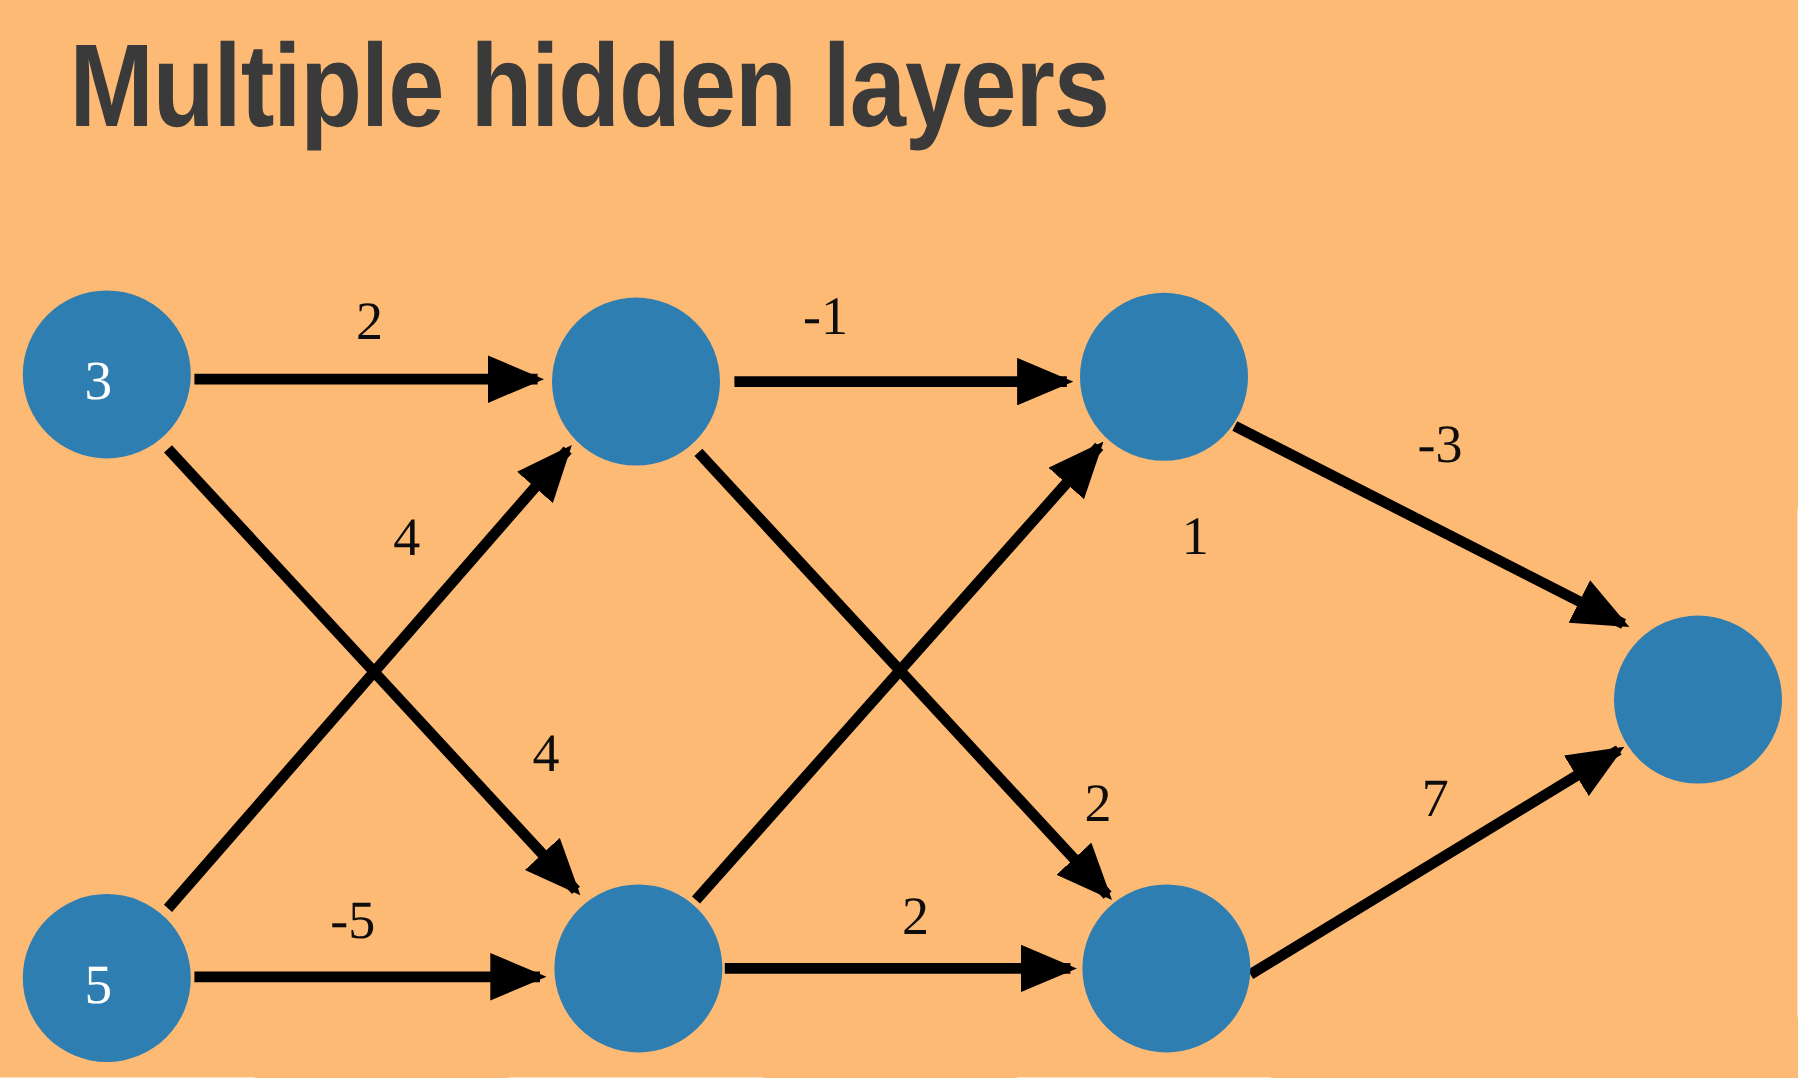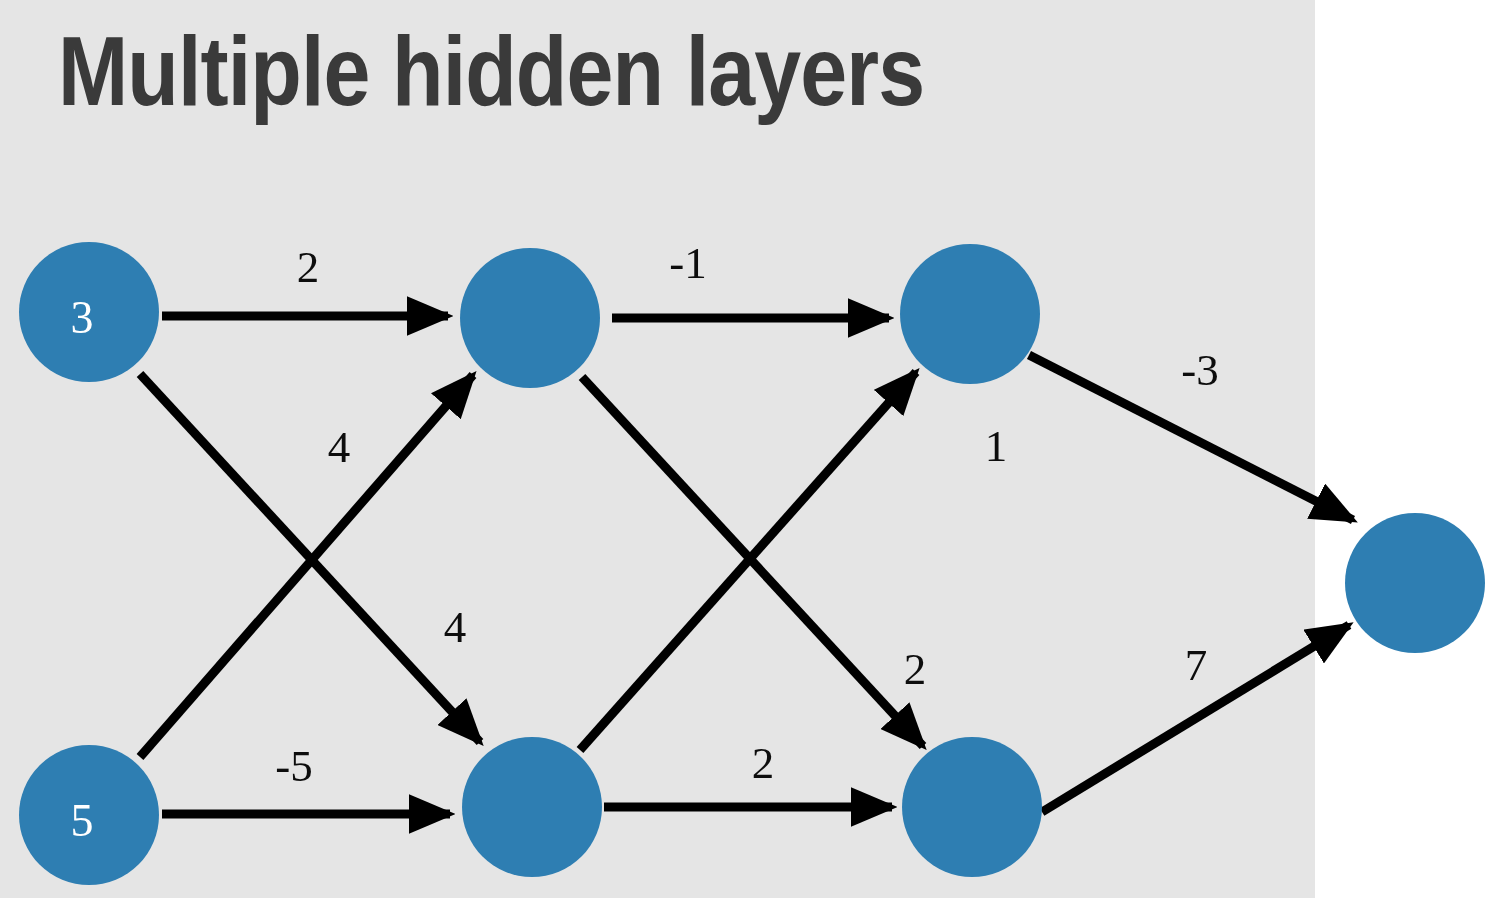--- a/index.html
+++ b/index.html
@@ -9,23 +9,23 @@
     background: #ffffff;
   }
   body {
     width: 1498px;
     height: 898px;
     overflow: hidden;
     font-family: "Liberation Sans", sans-serif;
   }
   #canvas {
     position: relative;
-    width: 1315px;
+    width: 1498px;
     height: 898px;
-    background: #e5e5e5;
+    background: #fdba74;
   }
   #page-title {
     position: absolute;
     left: 58px;
     top: 16px;
     font-family: "Liberation Sans", sans-serif;
     font-weight: bold;
     font-size: 98px;
     line-height: 110px;
     color: #3a3a3a;

